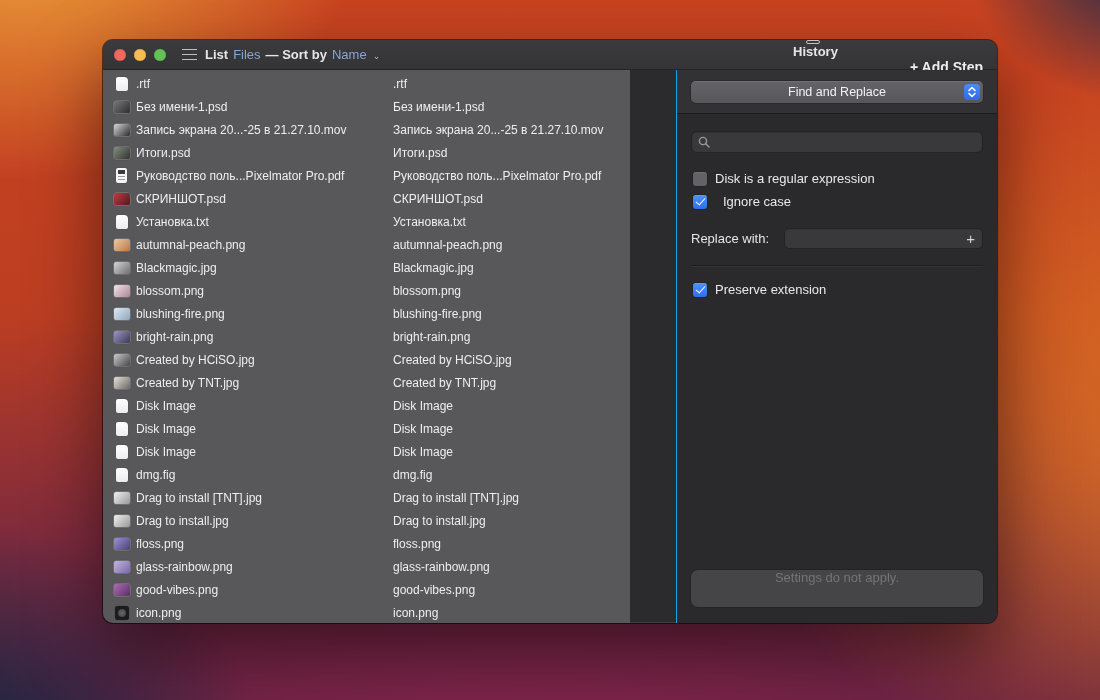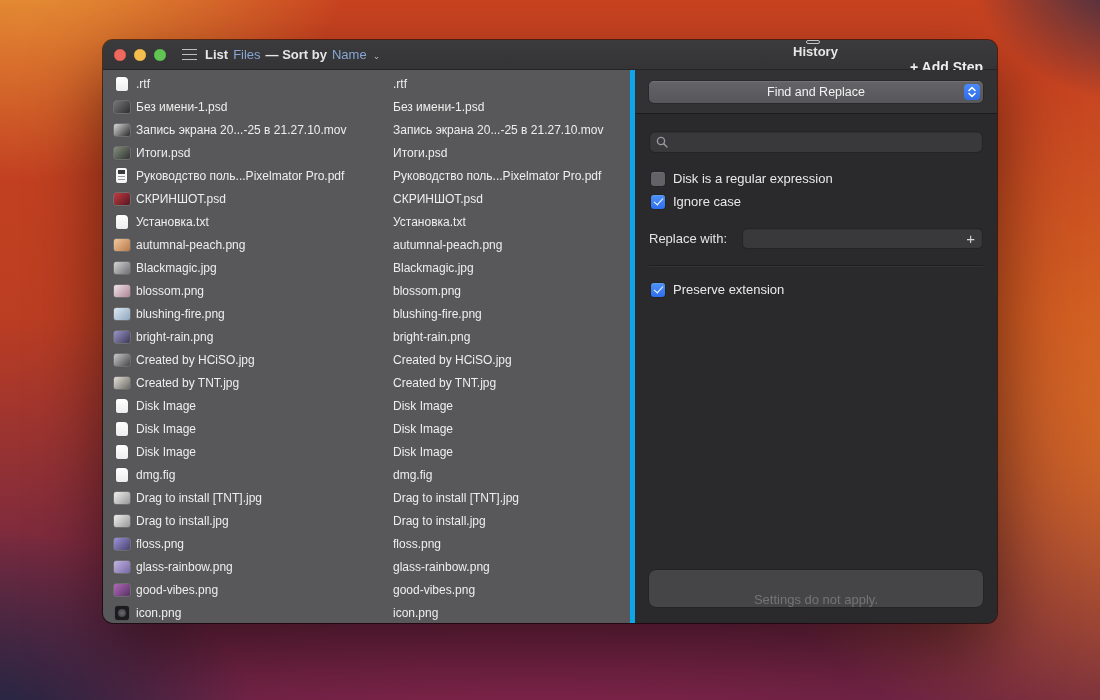--- a/index.html
+++ b/index.html
@@ -70,21 +70,21 @@
   .ficon.docp .shape { width:11px; height:15px; background:#f6f6f6; box-shadow:0 0 1px rgba(0,0,0,.4);
       background-image:linear-gradient(#3a3a3c 0 0), linear-gradient(#9a9a9c 0 0), linear-gradient(#9a9a9c 0 0);
       background-repeat:no-repeat; background-size:7px 4px, 7px 1px, 7px 1px; background-position:2px 2px, 2px 8px, 2px 10.5px; }
   .ficon.thumb .shape { width:16px; height:12px; box-shadow:0 0 0 .5px rgba(255,255,255,.35), 0 0 2px rgba(0,0,0,.35); }
   .ficon.appicon .shape { width:14px; height:14px; background:#1c1c1e; border-radius:3px; position:relative; box-shadow:0 0 1px rgba(0,0,0,.5); }
   .ficon.appicon .shape::after { content:""; position:absolute; inset:3px; border-radius:50%; background:radial-gradient(#6a6a6e, #3a3a3e); }
   .fname { font-size:12px; color:#efeeee; white-space:nowrap; }
   .fprev { position:absolute; left:290px; top:0; height:23px; display:flex; align-items:center; font-size:12px; color:#efeeee; white-space:nowrap; }
 
   
-  .rpanel { flex:1; background:#2a2a2c; border-left:5px solid #0ea5e9; display:flex; flex-direction:column; position:relative; }
+  .rpanel { flex:1; background:#2a2a2c; border-left:1px solid #0ea5e9; display:flex; flex-direction:column; position:relative;margin-left:46px; }
   .step-section { height:44px; flex:0 0 44px; background:#323234; border-bottom:1px solid #1c1c1e; padding:11px 14px 0; }
   .dropdown {
     height:22px; border-radius:5px; position:relative;
     background:linear-gradient(#646468,#57575b);
     box-shadow:0 0 0 .5px rgba(0,0,0,.35), inset 0 .5px 0 rgba(255,255,255,.18);
     display:flex; align-items:center; justify-content:center;
     font-size:12.5px; color:#f2f2f2; cursor:default;
   }
   .stepper {
     position:absolute; right:3px; top:3px; width:16px; height:16px; border-radius:4px;
@@ -99,21 +99,21 @@
     box-shadow:inset 0 .5px 1px rgba(0,0,0,.25);
   }
   .searchbox svg { flex:0 0 auto; }
   .searchbox input {
     flex:1; background:transparent; border:none; outline:none; color:#eee;
     font-family:"Liberation Sans",sans-serif; font-size:12.5px; margin-left:5px; min-width:0;
   }
 
   .cbrow { display:flex; align-items:center; margin:0 0 0 2px; }
   .cbrow.first { margin-top:18px; }
-  .cbrow + .cbrow { margin-top:8px; }
+  .cbrow + .cbrow { margin-top:8px;gap:8px; }
   .checkbox {
     width:14px; height:14px; border-radius:3px; background:#636367;
     box-shadow:inset 0 .5px 0 rgba(255,255,255,.18), 0 0 0 .5px rgba(0,0,0,.25);
     position:relative; flex:0 0 14px; cursor:default;
   }
   .checkbox.checked { background:linear-gradient(#4f93f7,#2d6ef0); }
   .checkbox.checked::after {
     content:""; position:absolute; left:4.5px; top:1.5px; width:4px; height:8px;
     border:solid #fff; border-width:0 1.8px 1.8px 0; transform:rotate(42deg);
   }
@@ -128,21 +128,21 @@
   }
   .rfield input { flex:1; background:transparent; border:none; outline:none; color:#eee; font-family:"Liberation Sans",sans-serif; font-size:12.5px; min-width:0; }
   .plusbtn { color:#d6d6d8; font-size:15px; font-weight:400; line-height:1; cursor:default; }
 
   .divider { margin-top:16px; height:1px; background:#1e1e20; box-shadow:0 1px 0 rgba(255,255,255,.05); }
   .preserve { margin-top:16px; }
 
   .footer-note {
     position:absolute; left:14px; right:14px; bottom:16px; height:37px;
     background:#454547; border-radius:7px; box-shadow:0 0 0 .5px rgba(0,0,0,.25);
-    display:flex; align-items:flex-end; justify-content:center;
+    display:flex; align-items:flex-start; justify-content:center;
     font-size:13px; color:#747477;
   }
 </style>
 </head>
 <body>
 
 <div class="window">
 
   <div class="toolbar">
     <div class="lights">

